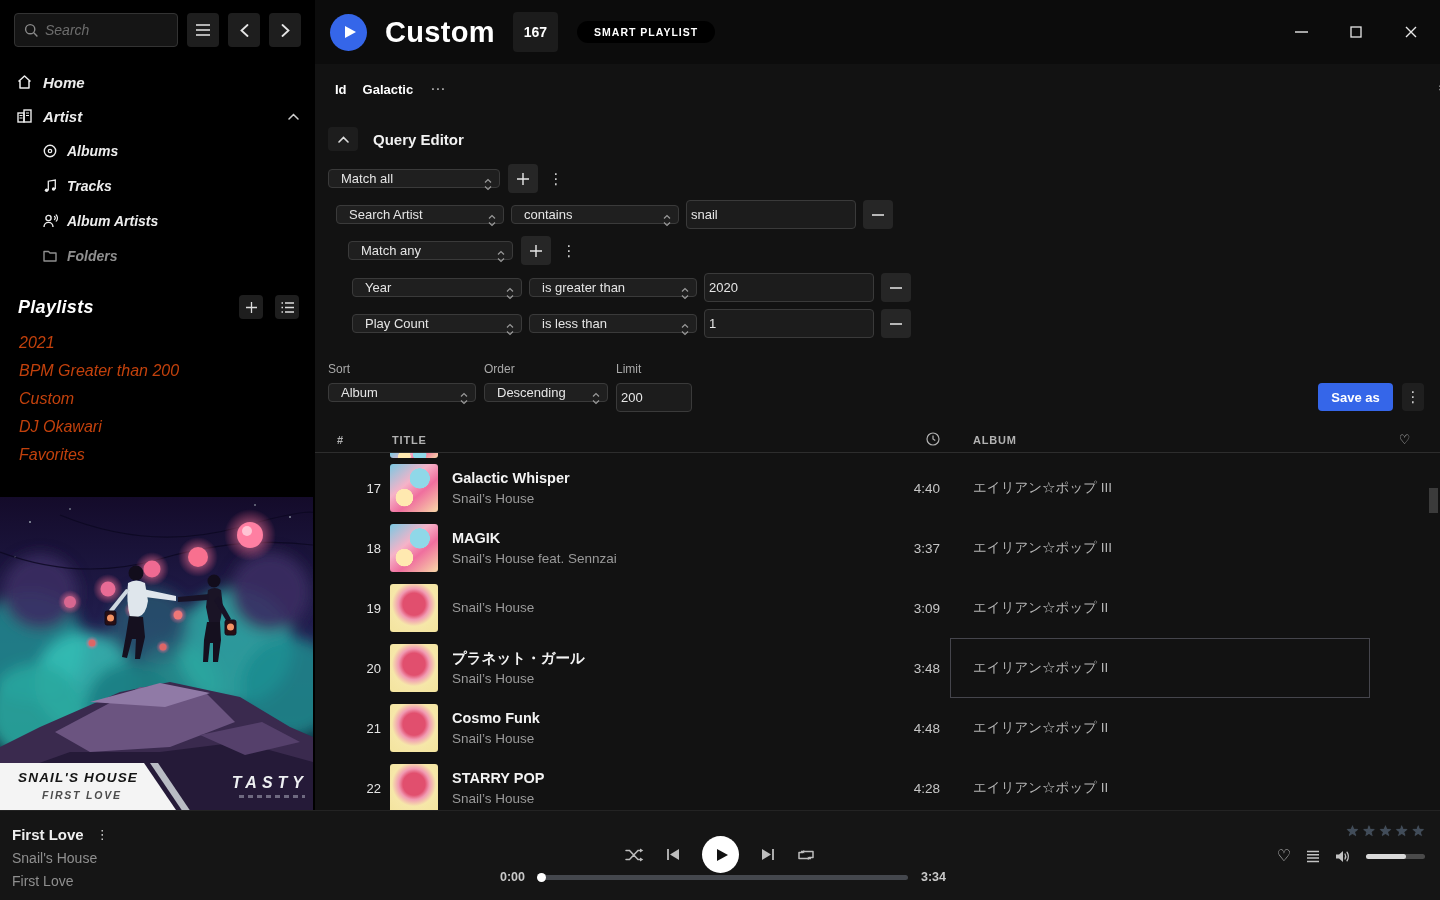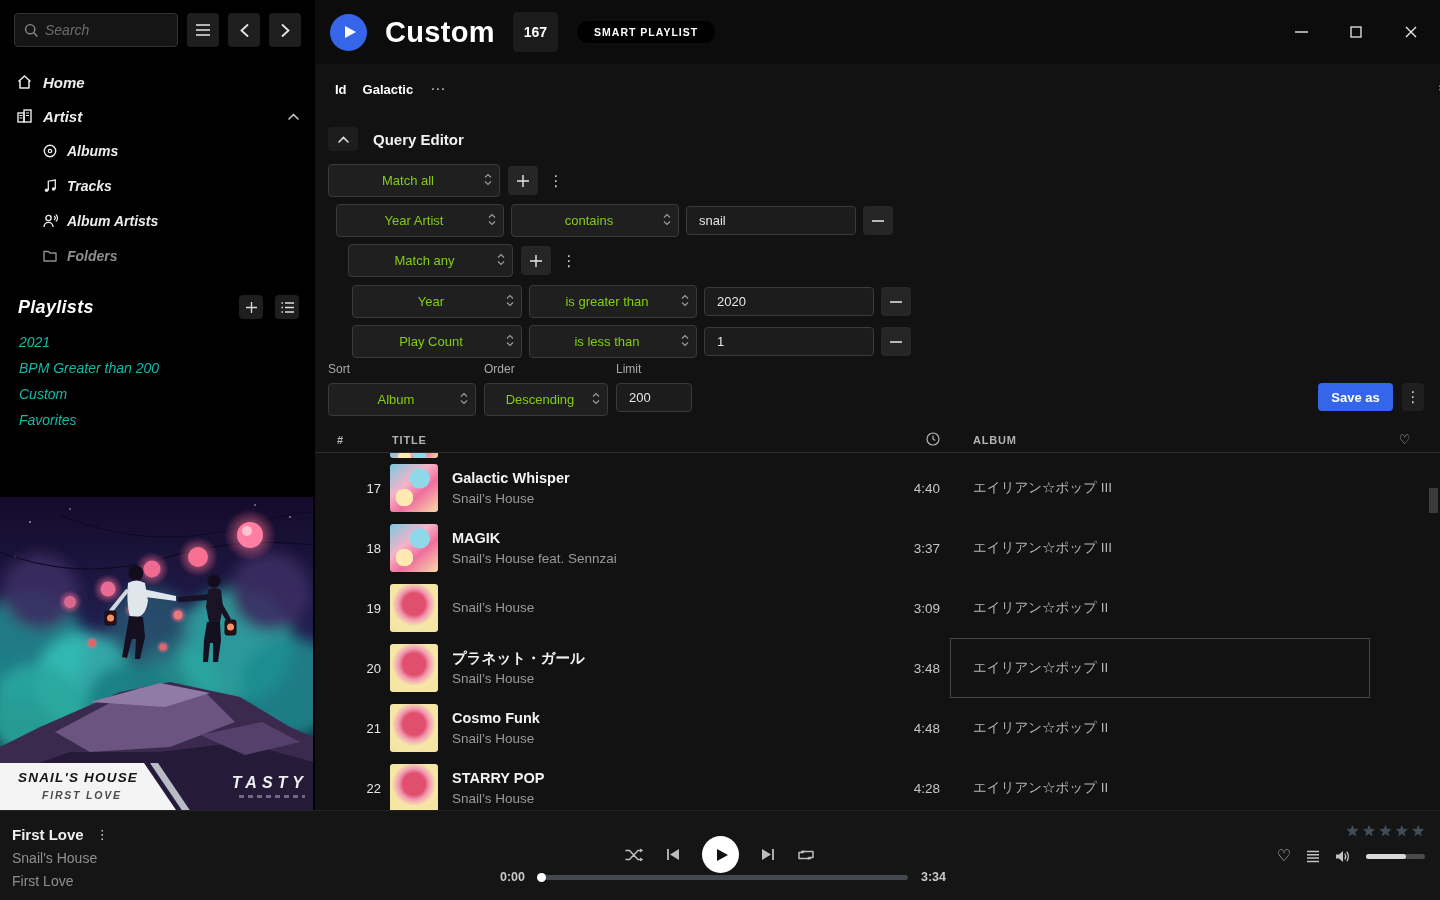--- a/index.html
+++ b/index.html
@@ -17,21 +17,21 @@
   .nav { margin-top:18px; }
   .nav-item { display:flex; align-items:center; height:34px; padding:0 16px; color:#ececec; font-weight:700; font-size:15px; gap:11px; cursor:pointer; }
   .nav-item .spacer { flex:1; }
   .nav-sub { display:flex; align-items:center; height:35px; padding:0 16px 0 42px; gap:9px; font-weight:700; font-size:14px; color:#ececec; cursor:pointer; }
   .nav-sub.dim { color:#8f8f8f; }
   .icon14 { width:16px; display:flex; justify-content:center; }
   .pl-head { display:flex; align-items:center; margin-top:22px; padding:0 16px 0 18px; }
   .pl-title { color:#fff; font-size:18px; font-weight:800; letter-spacing:.3px; flex:1; }
   .pl-btn { width:24px; height:24px; background:#1e1e1e; border-radius:4px; display:flex; align-items:center; justify-content:center; color:#ddd; margin-left:12px; cursor:pointer; }
   .pl-list { margin-top:10px; }
-  .pl-item { padding:5px 19px; font-size:14px; color:#14b8a6; cursor:pointer; }
+  .pl-item { padding:5px 19px; font-size:16px; color:#c2410c; cursor:pointer; }
 
   
   .cover-wrap { position:absolute; left:0; top:497px; width:313px; height:313px; overflow:hidden; }
   .banner { position:absolute; left:0; top:266px; width:200px; height:47px; background:#f4f4f4;
             clip-path:polygon(0 0,72% 0,88% 100%,0 100%); }
   .banner-strip { position:absolute; left:150px; top:266px; width:8px; height:47px; background:#b9bcc4; transform:skewX(34deg); transform-origin:top left; }
   .banner .b-artist { position:absolute; left:18px; top:7px; color:#141414; font-weight:800; font-size:13.5px; letter-spacing:1.2px; }
   .banner .b-album  { position:absolute; left:42px; top:26px; color:#4c4c4c; font-weight:700; font-size:10.5px; letter-spacing:1.8px; }
   .tasty { position:absolute; right:5px; top:277px; color:#eef0f2; font-size:16px; font-weight:600; letter-spacing:5px; }
   .tasty-caption { position:absolute; right:8px; top:298px; width:66px; height:3px; opacity:.55;
@@ -50,23 +50,23 @@
   .toolbar { position:absolute; left:0; top:64px; width:1158px; height:50px; display:flex; align-items:center; }
   .tb-txt { color:#fff; font-size:13px; font-weight:700; cursor:pointer; }
   .tb-dots { color:#b9b9b9; font-size:15px; cursor:pointer; font-family:"DejaVu Sans", sans-serif; }
   .gear { position:absolute; right:20px; top:16px; color:#d0d0d0; font-size:17px; font-family:"DejaVu Sans", sans-serif; cursor:pointer; line-height:1; }
 
   
   .q-row { display:flex; align-items:center; }
   .q-head { margin:13px 4px 0 13px; gap:15px; }
   .q-collapse { width:30px; height:24px; background:#1d1d1d; border-radius:4px; display:flex; align-items:center; justify-content:center; cursor:pointer; }
   .q-title { color:#f2f2f2; font-size:15px; font-weight:600; }
-  .sel { position:relative; height:33px; background:#1f1f1f; border:1px solid #3a3a3a; border-radius:4px; display:flex; align-items:center; padding:0 24px 0 12px; font-size:13px; color:#84cc16; cursor:pointer;justify-content:center; }
+  .sel { position:relative; height:19px; background:#1f1f1f; border:1px solid #3a3a3a; border-radius:4px; display:flex; align-items:center; padding:0 24px 0 12px; font-size:13px; color:#e5e5e5; cursor:pointer; }
   .sel .stepper { position:absolute; right:7px; top:8px; }
-  .inp { height:29px; background:#1c1c1c; border:1px solid #3a3a3a; border-radius:4px; padding:0 12px; font-size:13px; color:#e6e6e6; outline:none; font-family:"Liberation Sans",sans-serif; }
+  .inp { height:29px; background:#1c1c1c; border:1px solid #3a3a3a; border-radius:4px; padding:0 4px; font-size:13px; color:#e6e6e6; outline:none; font-family:"Liberation Sans",sans-serif; }
   .mini-btn { width:30px; height:29px; background:#262626; border-radius:4px; display:flex; align-items:center; justify-content:center; color:#e8e8e8; font-size:16px; cursor:pointer; }
   .kebab { width:20px; height:29px; display:flex; align-items:center; justify-content:center; color:#cfcfcf; font-size:15px; cursor:pointer; font-family:"DejaVu Sans", sans-serif; }
   .w170 { width:170px; } .w168 { width:168px; }
   .gap7 > * + * { margin-left:7px; } .gap8 > * + * { margin-left:8px; }
 
   .sortrow { position:absolute; left:0; top:362px; width:1125px; height:52px; }
   .f-group { position:absolute; top:0; }
   .f-label { color:#a9a9a9; font-size:12px; margin-bottom:7px; }
   .save-btn { position:absolute; left:1003px; top:21px; width:75px; height:28px; background:#3566e9; border-radius:4px; color:#fff; font-size:13px; font-weight:700; display:flex; align-items:center; justify-content:center; cursor:pointer; }
   .sort-kebab { position:absolute; left:1087px; top:21px; width:22px; height:28px; background:#1f1f1f; border-radius:4px; display:flex; align-items:center; justify-content:center; color:#cfcfcf; font-size:15px; font-family:"DejaVu Sans",sans-serif; cursor:pointer; }
@@ -222,20 +222,21 @@
         <svg width="13" height="11" viewBox="0 0 13 11">
             <path d="M4 1h9M4 5.5h9M4 10h9" stroke="#ddd" stroke-width="1.4"></path>
             <path d="M0.5 1h1.5M0.5 5.5h1.5M0.5 10h1.5" stroke="#ddd" stroke-width="1.4"></path>
           </svg>
       </span>
     </div>
     <div class="pl-list">
       <div class="pl-item">2021</div>
       <div class="pl-item">BPM Greater than 200</div>
       <div class="pl-item">Custom</div>
+      <div class="pl-item">DJ Okawari</div>
       <div class="pl-item">Favorites</div>
     </div>
 
     <div class="cover-wrap">
       <svg width="313" height="313" viewBox="0 0 313 313">
         <defs>
           <linearGradient id="sky" x1="0" y1="0" x2="0" y2="1">
             <stop offset="0" stop-color="#140b2a"></stop>
               <stop offset=".45" stop-color="#232052"></stop>
               <stop offset=".75" stop-color="#123043"></stop>
@@ -384,21 +385,21 @@
         <span class="mini-btn">
             <svg width="12" height="12" viewBox="0 0 12 12">
               <path d="M6 0v12M0 6h12" stroke="#e8e8e8" stroke-width="1.4"></path>
             </svg>
           </span>
         <span class="kebab">⋮</span>
       </div>
 
       <div class="q-row gap7" style="margin:7px 0 0 21px">
         <div class="sel w168">
-          <span>Year Artist</span>
+          <span>Search Artist</span>
           <svg class="stepper" width="8" height="13" viewBox="0 0 8 13">
               <path d="M1 4.5L4 1.5L7 4.5" fill="none" stroke="#9a9a9a" stroke-width="1.2"></path>
               <path d="M1 8.5L4 11.5L7 8.5" fill="none" stroke="#9a9a9a" stroke-width="1.2"></path>
             </svg>
         </div>
         <div class="sel w168">
           <span>contains</span>
           <svg class="stepper" width="8" height="13" viewBox="0 0 8 13">
               <path d="M1 4.5L4 1.5L7 4.5" fill="none" stroke="#9a9a9a" stroke-width="1.2"></path>
               <path d="M1 8.5L4 11.5L7 8.5" fill="none" stroke="#9a9a9a" stroke-width="1.2"></path>

